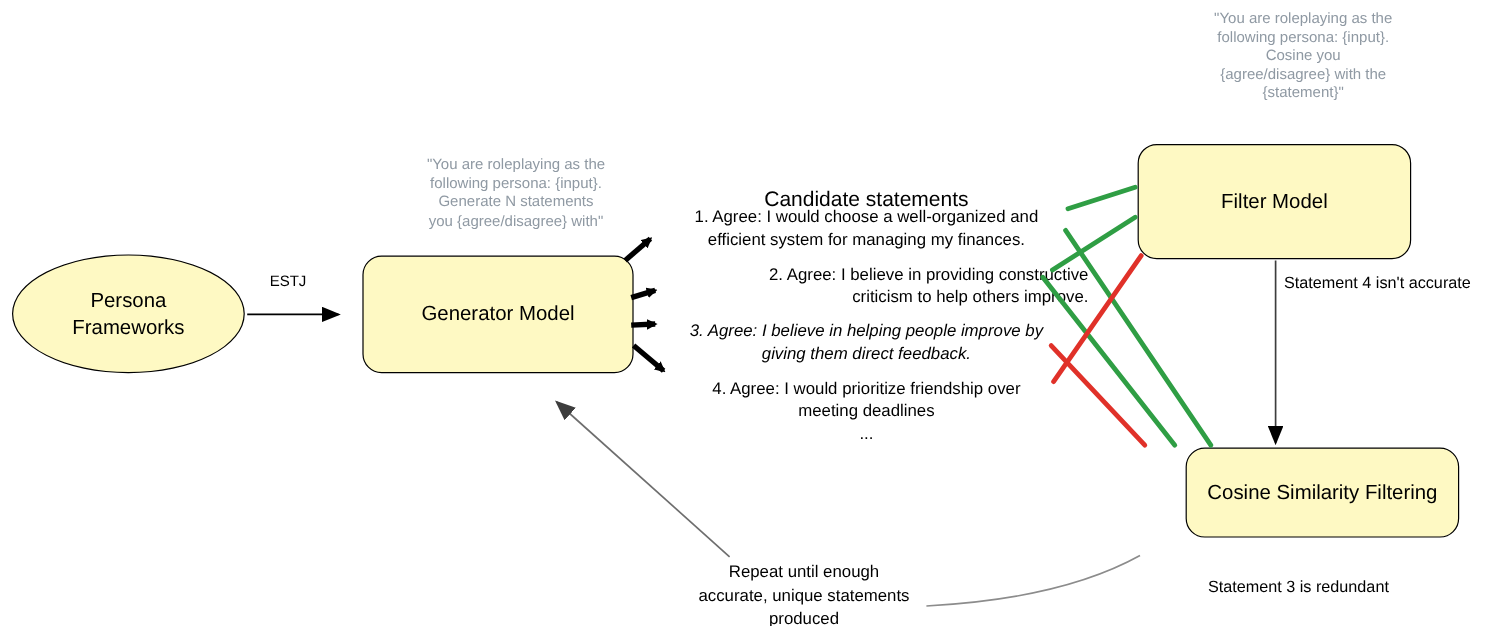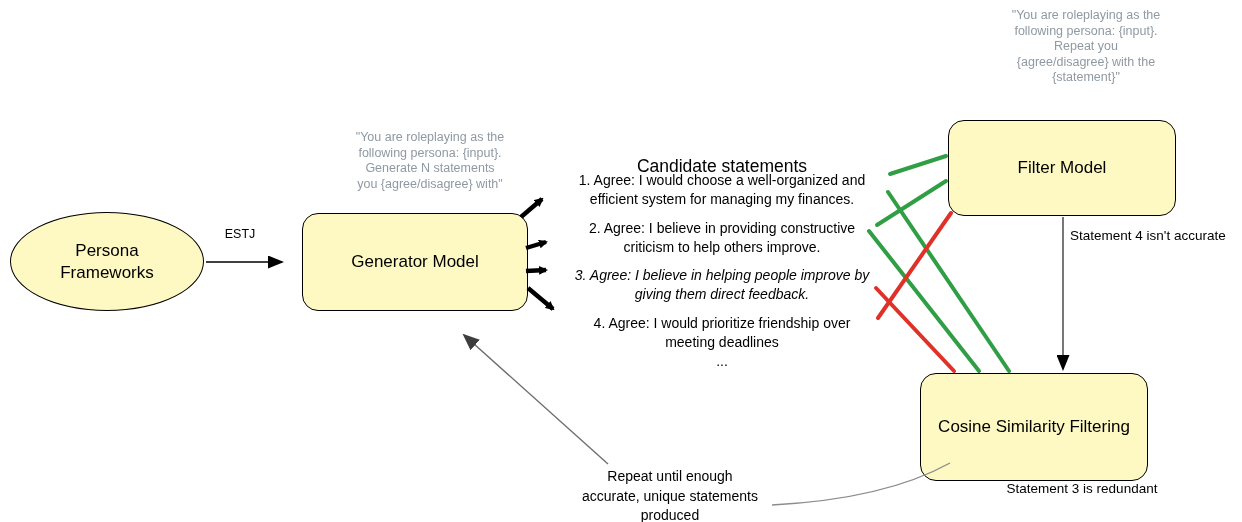--- a/index.html
+++ b/index.html
@@ -36,46 +36,46 @@
   </div>
 
   <div class="node rounded" style="left:302px;top:213px;width:226px;height:98px;">
     <span>Generator Model</span>
   </div>
 
   <div class="node rounded" style="left:948px;top:120px;width:228px;height:96px;">
     <span>Filter Model</span>
   </div>
 
-  <div class="node rounded" style="left:920px;top:373px;width:228px;height:108px;">
+  <div class="node rounded" style="left:988px;top:373px;width:228px;height:75px;">
     <span>Cosine Similarity Filtering</span>
   </div>
 
   <div class="txt prompt" style="left: 322px; top: 130px; width: 216px; color: rgb(143, 153, 163);">
     <div>"You are roleplaying as the</div>
     <div>following persona: {input}.</div>
     <div>Generate N statements</div>
     <div>you {agree/disagree} with"</div>
   </div>
 
   <div class="txt prompt" style="left: 962px; top: 8px; width: 248px; color: rgb(143, 153, 163);">
     <div>"You are roleplaying as the</div>
     <div>following persona: {input}.</div>
-    <div>Repeat you</div>
+    <div>Cosine you</div>
     <div>{agree/disagree} with the</div>
     <div>{statement}"</div>
   </div>
 
   <div class="txt title" style="left:537px;top:116px;width:370px;margin-top:40px;">Candidate statements</div>
 
   <div class="txt stmt" style="left:537px;top:171px;width:370px;">
     <div>1. Agree: I would choose a well-organized and</div>
     <div>efficient system for managing my finances.</div>
   </div>
-  <div class="txt stmt" style="left:537px;top:219px;width:370px;">
+  <div class="txt stmt" style="left:537px;top:219px;width:370px;text-align:right;">
     <div>2. Agree: I believe in providing constructive</div>
     <div>criticism to help others improve.</div>
   </div>
   <div class="txt stmt" style="left:537px;top:266px;width:370px;font-style:italic;">
     <div>3. Agree: I believe in helping people improve by</div>
     <div>giving them direct feedback.</div>
   </div>
   <div class="txt stmt" style="left:537px;top:314px;width:370px;">
     <div>4. Agree: I would prioritize friendship over</div>
     <div>meeting deadlines</div>

